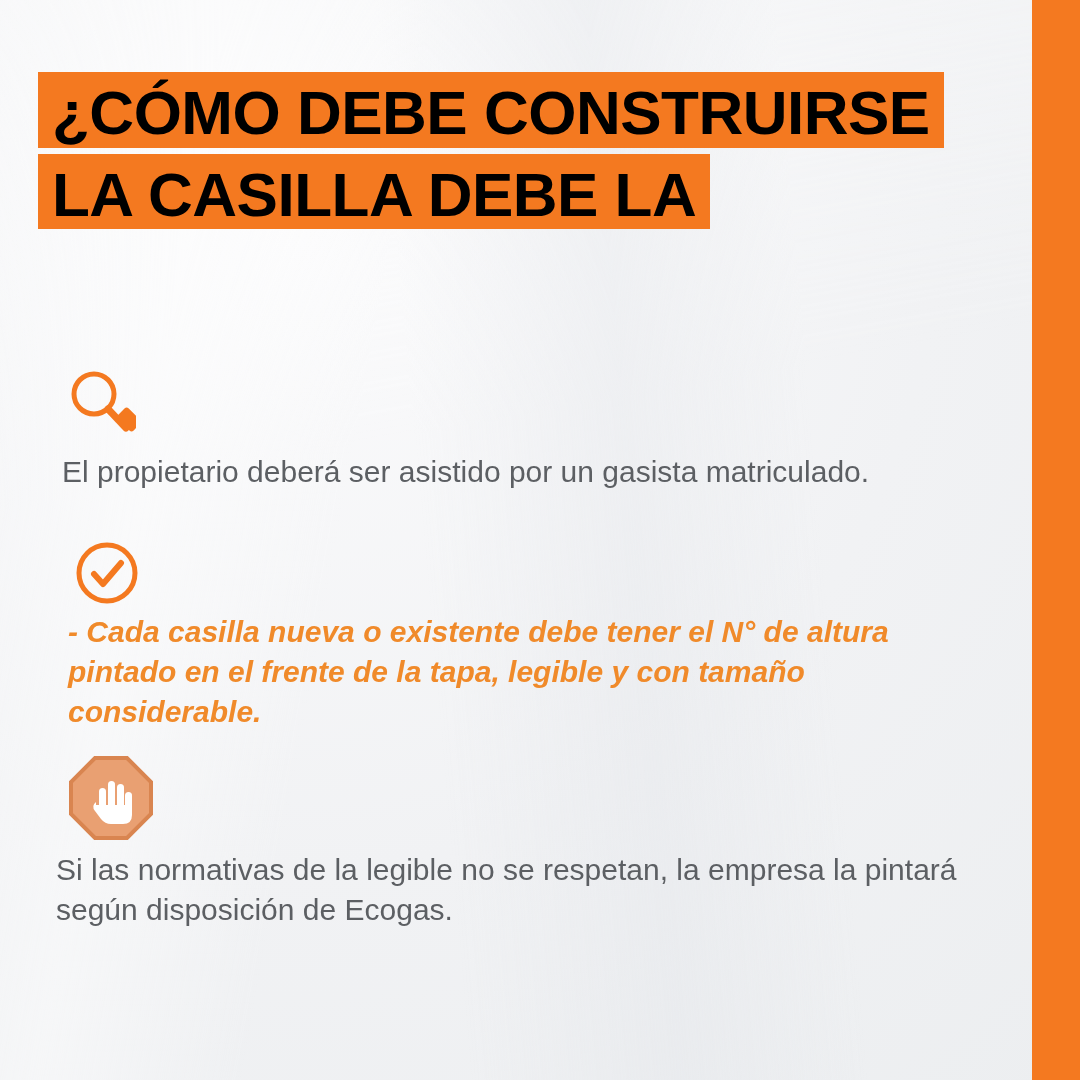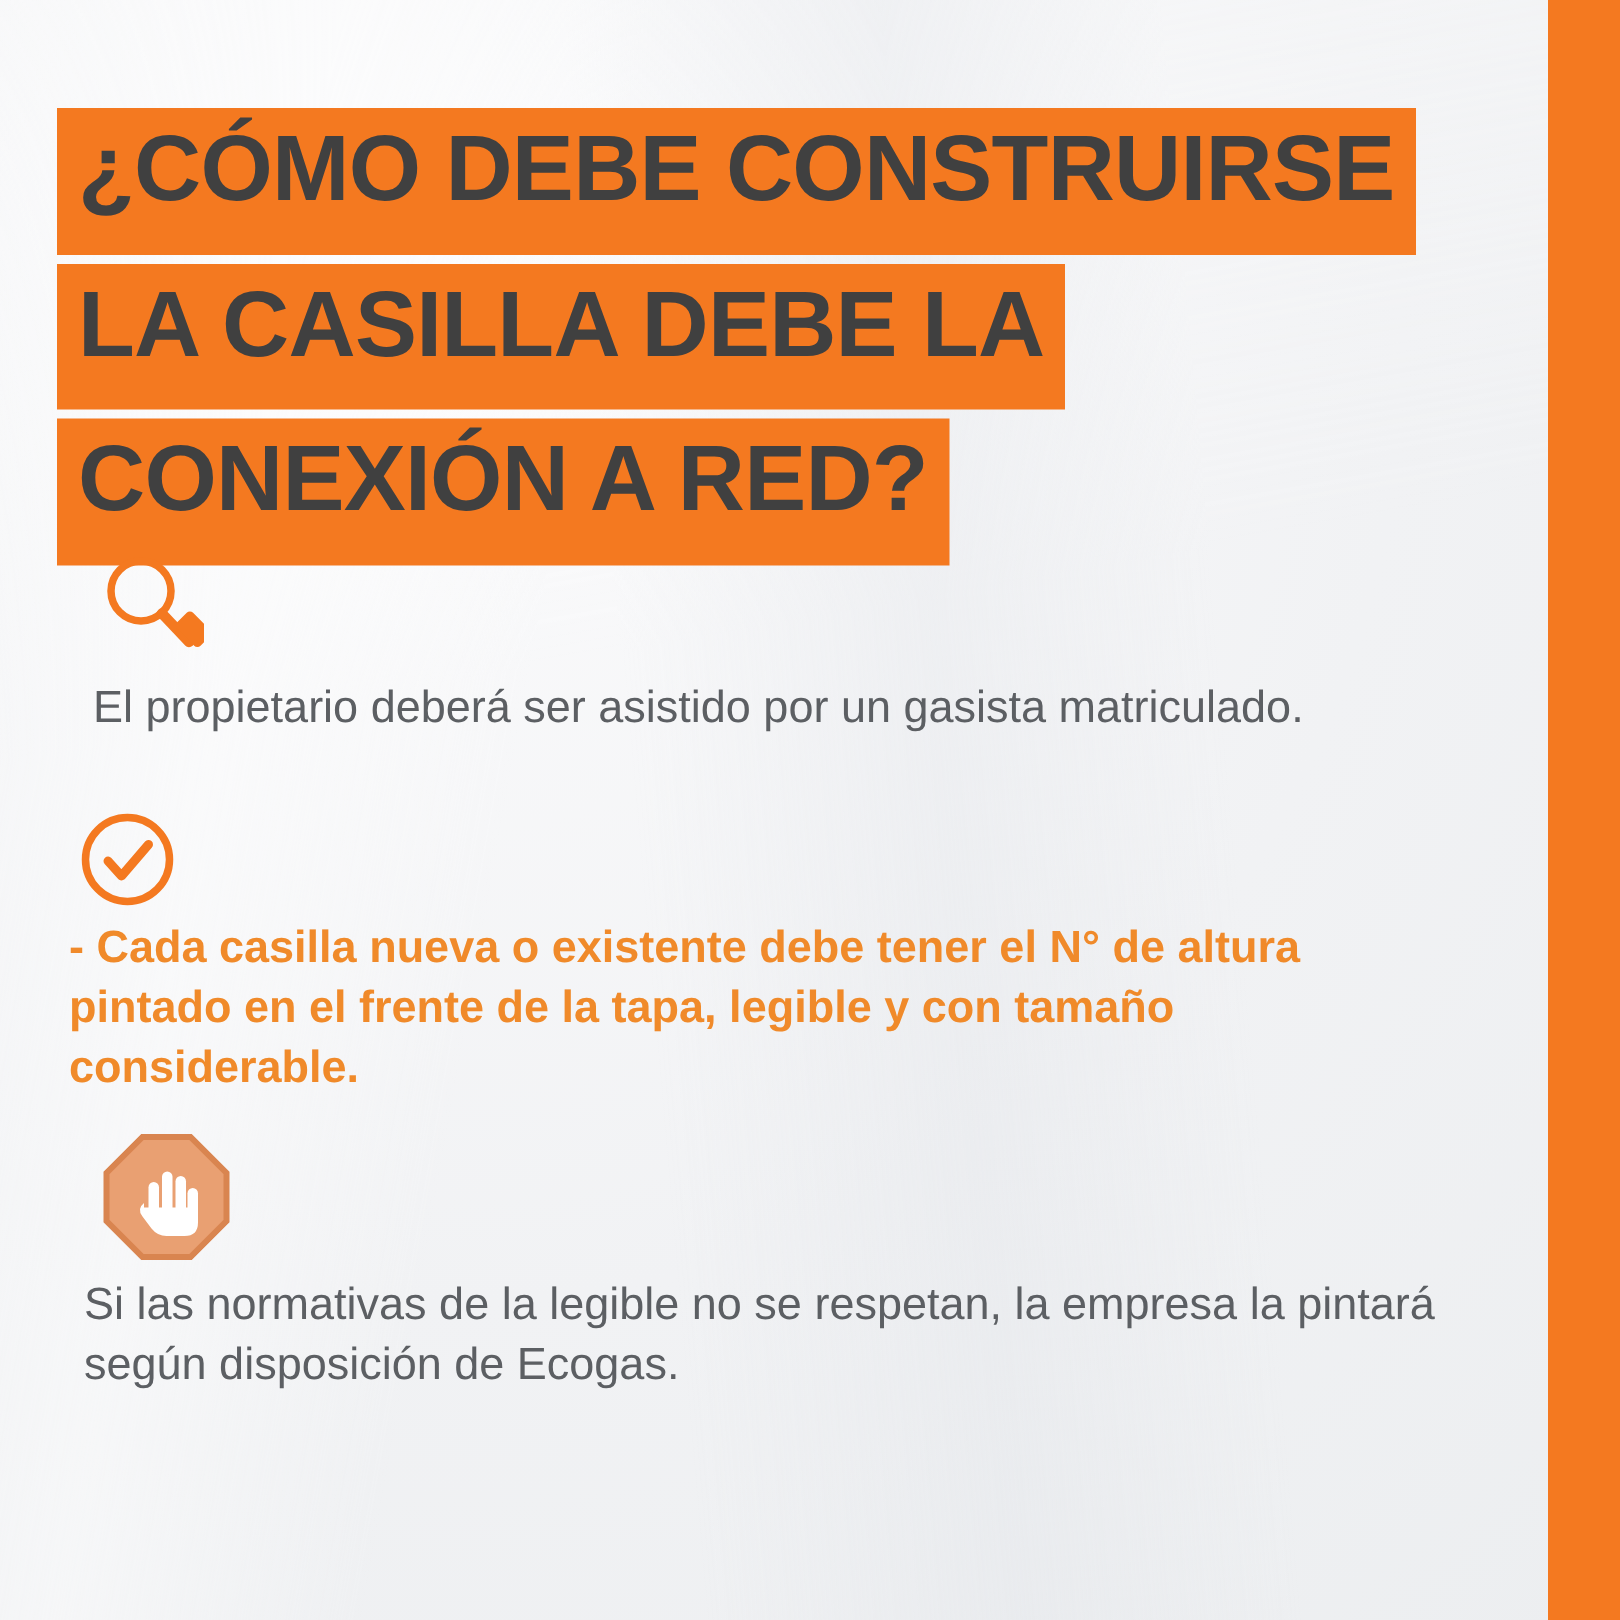--- a/index.html
+++ b/index.html
@@ -54,26 +54,26 @@
   
   .title-block {
     position: absolute;
     left: 38px;
     top: 72px;
     width: 980px;
   }
   .title-line {
     display: inline-block;
     background: #f47920;
-    color: #404040;
+    color: #000000;
     font-weight: 700;
     font-size: 62px;
     line-height: 1.06;
     letter-spacing: -0.5px;
-    padding: 8px 14px 24px 14px;
+    padding: 8px 14px 2px 14px;
     margin-bottom: 6px;
     white-space: nowrap;
     font-family: "Liberation Sans", sans-serif;
   }
 
   
   .bullet {
     position: absolute;
     display: flex;
     align-items: flex-start;
@@ -94,21 +94,21 @@
     font-weight: 400;
   }
   .bullet-text.accent {
     color: #f08a2a;
     font-weight: 700;
   }
 
   #bullet-1 { left: 62px; top: 368px; width: 900px; }
   #bullet-1 .bullet-text { padding-top: 8px; }
 
-  #bullet-2 { left: 46px; top: 540px; width: 930px; }
+  #bullet-2 { left: 68px; top: 540px; width: 930px; font-style: italic; }
   #bullet-2 .bullet-text { padding-top: 6px; }
 
   #bullet-3 { left: 56px; top: 752px; width: 930px; }
   #bullet-3 .bullet-icon { width: 110px; }
   #bullet-3 .bullet-text { padding-top: 6px; }
 
   svg { display: block; }
 </style>
 </head>
 <body>
@@ -116,21 +116,20 @@
 <div class="canvas">
   <div class="texture"></div>
 
   <div class="right-bar">
     <div class="right-bar-inner"></div>
   </div>
 
   <div class="title-block">
     <div class="title-line">¿CÓMO DEBE CONSTRUIRSE</div><br>
     <div class="title-line">LA CASILLA DEBE LA</div><br>
-    <div class="title-line">CONEXIÓN A RED?</div>
   </div>
 
   <div class="bullet" id="bullet-1">
     <div class="bullet-icon">
       <svg width="70" height="76" viewBox="0 0 70 76">
         <circle cx="28" cy="26" r="20" fill="none" stroke="#f47920" stroke-width="5"></circle>
         <line x1="42" y1="41" x2="60" y2="60" stroke="#f47920" stroke-width="7" stroke-linecap="round"></line>
         <rect x="50" y="49" width="15" height="22" rx="3" transform="rotate(-45 50 49)" fill="#f47920"></rect>
       </svg>
     </div>

